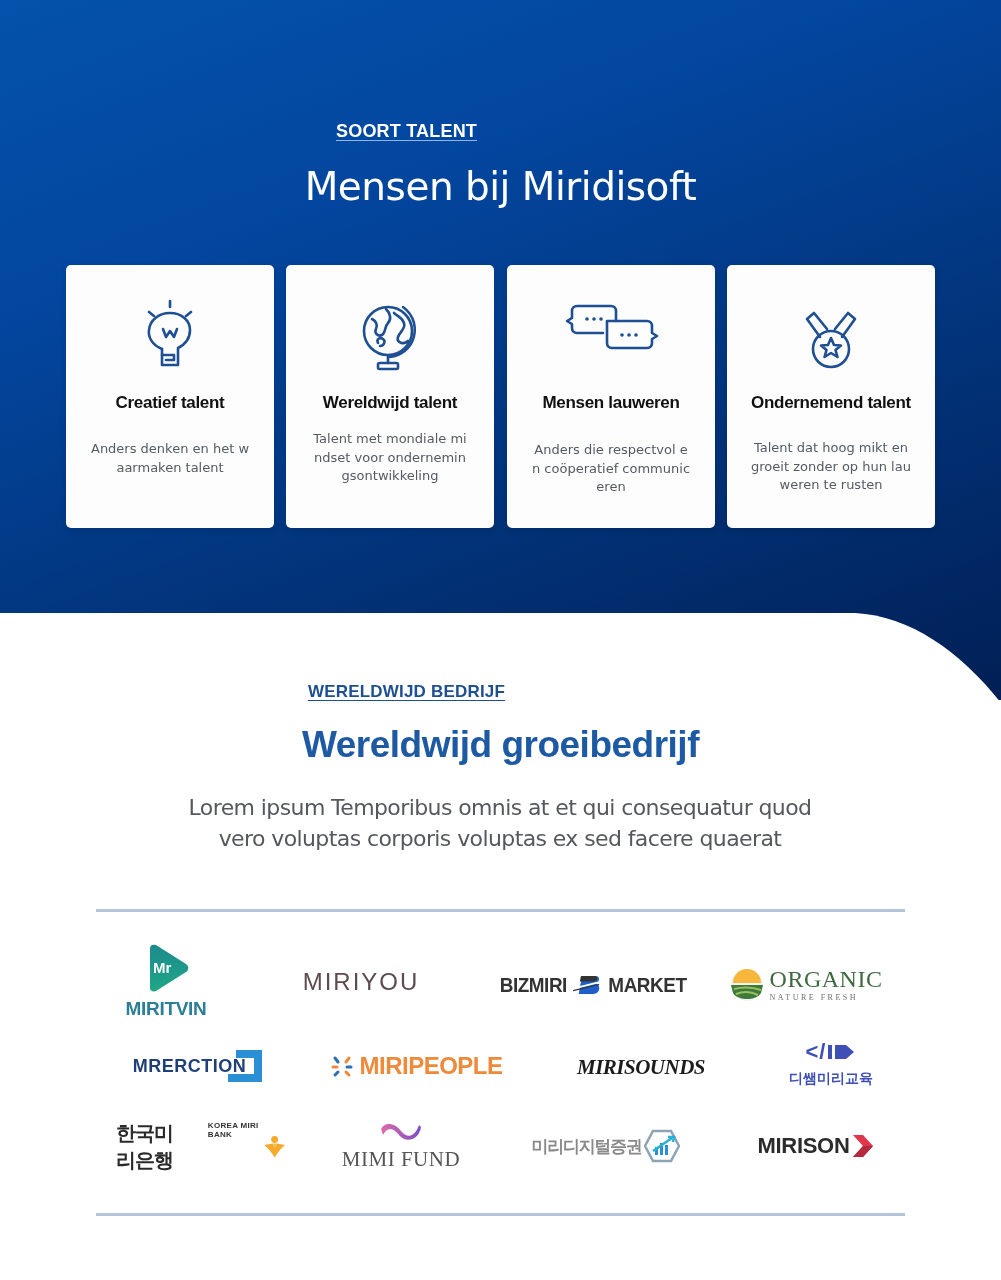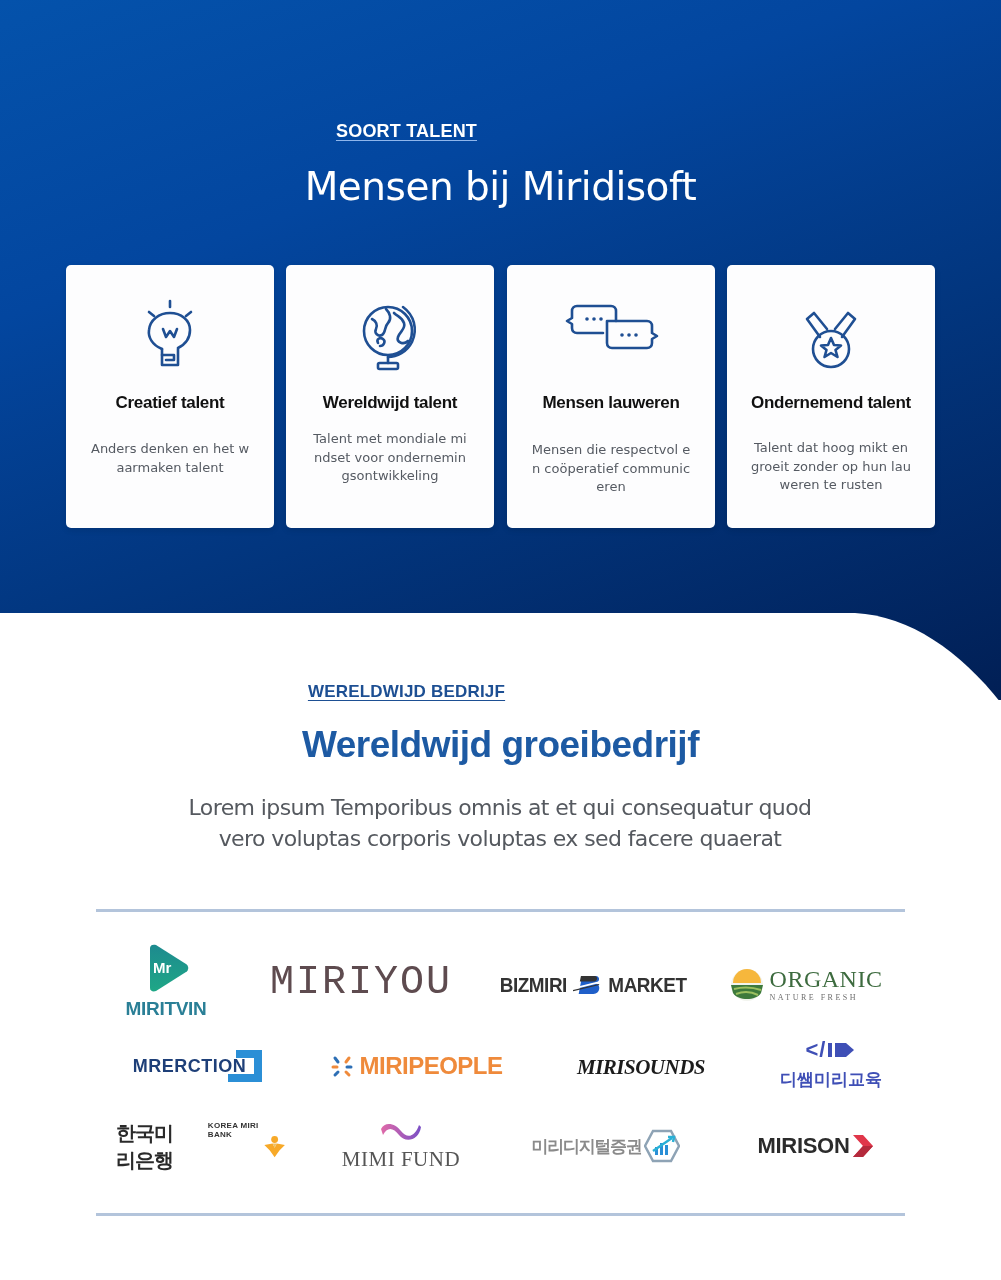--- a/index.html
+++ b/index.html
@@ -63,21 +63,21 @@
   .rule.bottom { top: 1213px; }
 
   .logos { position: absolute; left: 96px; top: 930px; width: 809px; height: 270px; }
   .logo { position: absolute; display: flex; align-items: center; justify-content: center; }
 
   
   .l-miritvin { left: 20px; top: 10px; width: 100px; height: 84px; flex-direction: column; }
   .l-miritvin .play { width: 48px; height: 48px; }
   .l-miritvin .name { font-weight: 700; font-size: 19px; color: #2a7f96; margin-top: 6px; letter-spacing: -0.3px; }
 
-  .l-miriyou { left: 190px; top: 30px; width: 150px; height: 44px; font-family: Liberation Mono, monospace; font-size: 40px; color: #5e4b4f; letter-spacing: 2px; }
+  .l-miriyou { left: 190px; top: 30px; width: 150px; height: 44px; font-family: Liberation Sans, sans-serif; font-size: 24px; color: #5e4b4f; letter-spacing: 2px; }
 
   .l-bizmiri { left: 400px; top: 32px; width: 195px; height: 46px; }
   .l-bizmiri .t { font-weight: 700; font-size: 21px; color: #333333; letter-spacing: -0.5px; transform: scaleX(0.9); }
   .l-bizmiri .b { width: 52px; height: 40px; margin: 0 2px; }
 
   .l-organic { left: 630px; top: 32px; width: 160px; height: 44px; }
   .l-organic .sun { width: 34px; height: 38px; margin-right: 6px; }
   .l-organic .txt { display: flex; flex-direction: column; align-items: flex-start; }
   .l-organic .t1 { font-family: "Liberation Serif", serif; font-size: 24px; color: #3d6b3f; font-variant: small-caps; letter-spacing: 0.5px; line-height: 24px; }
   .l-organic .t2 { font-family: "Liberation Serif", serif; font-size: 8px; color: #6e6e6e; letter-spacing: 2.5px; margin-top: 2px; }
@@ -87,21 +87,21 @@
   .l-mrerction .box { position: relative; width: 40px; height: 36px; margin-left: -22px; }
 
   .l-miripeople { left: 230px; top: 116px; width: 180px; height: 40px; }
   .l-miripeople .mark { width: 26px; height: 26px; margin-right: 4px; }
   .l-miripeople .t { font-weight: 700; font-size: 24px; color: #ef8a3b; letter-spacing: -0.5px; }
 
   .l-mirisounds { left: 475px; top: 120px; width: 140px; height: 34px; font-family: "Liberation Serif", serif; font-style: italic; font-weight: 700; font-size: 21px; color: #1c1c1c; letter-spacing: -0.5px; }
 
   .l-dsem { left: 670px; top: 104px; width: 130px; height: 60px; flex-direction: column; }
   .l-dsem .code { font-weight: 700; font-size: 22px; color: #3f4fb6; line-height: 24px; letter-spacing: 1px; }
-  .l-dsem .kr { font-family: "DejaVu Sans", sans-serif; font-weight: 700; font-size: 17px; color: #3f4fb6; margin-top: 6px; }
+  .l-dsem .kr { font-family: "DejaVu Sans", sans-serif; font-weight: 700; font-size: 14px; color: #3f4fb6; margin-top: 6px; }
 
   .l-korea { left: 20px; top: 192px; width: 170px; height: 50px; }
   .l-korea .txt { display: flex; flex-direction: row; align-items: flex-start; }
   .l-korea .kr { font-family: "DejaVu Sans", sans-serif; font-weight: 700; font-size: 20px; color: #2a2a2a; letter-spacing: -1px; }
   .l-korea .en { font-weight: 700; font-size: 8px; color: #333; letter-spacing: 0.3px; margin-top: 1px; padding-left: 17px; }
   .l-korea .gem { width: 34px; height: 34px; margin-left: 4px; }
 
   .l-mimifund { left: 240px; top: 186px; width: 130px; height: 60px; flex-direction: column; text-align: center; }
   .l-mimifund .wave { width: 44px; height: 22px; }
   .l-mimifund .t { font-family: "Liberation Serif", serif; font-size: 21px; color: #555555; letter-spacing: 0.5px; margin-top: 4px; }
@@ -162,21 +162,21 @@
           <path d="M44 24 L84 24 C87 24 89 26 89 29 L89 36 L94 39 L89 42 L89 46 C89 49 87 51 84 51 L49 51 C46 51 44 49 44 46 Z"></path>
           <circle cx="24" cy="22" r="1.8" fill="#1f4f93" stroke="none"></circle>
           <circle cx="31" cy="22" r="1.8" fill="#1f4f93" stroke="none"></circle>
           <circle cx="38" cy="22" r="1.8" fill="#1f4f93" stroke="none"></circle>
           <circle cx="59" cy="38" r="1.8" fill="#1f4f93" stroke="none"></circle>
           <circle cx="66" cy="38" r="1.8" fill="#1f4f93" stroke="none"></circle>
           <circle cx="73" cy="38" r="1.8" fill="#1f4f93" stroke="none"></circle>
         </svg>
       </div>
       <div class="card-title">Mensen lauweren</div>
-      <div class="card-desc" style="top:176px">Mensen die respectvol en coöperatief communiceren</div>
+      <div class="card-desc" style="top:176px">Anders die respectvol en coöperatief communiceren</div>
     </div>
 
     <div class="card" style="left:661px">
       <div class="icon">
         <svg viewBox="0 0 76 76" fill="none" stroke="#1f4f93" stroke-width="2.6" stroke-linecap="round" stroke-linejoin="round">
           <path d="M27 40 L14 22 L21 16 L34 32"></path>
           <path d="M49 40 L62 22 L55 16 L42 32"></path>
           <circle cx="38" cy="52" r="18"></circle>
           <path d="M38 41 L41 48 L48 48.5 L42.5 53 L44.5 60 L38 56 L31.5 60 L33.5 53 L28 48.5 L35 48 Z"></path>
         </svg>

